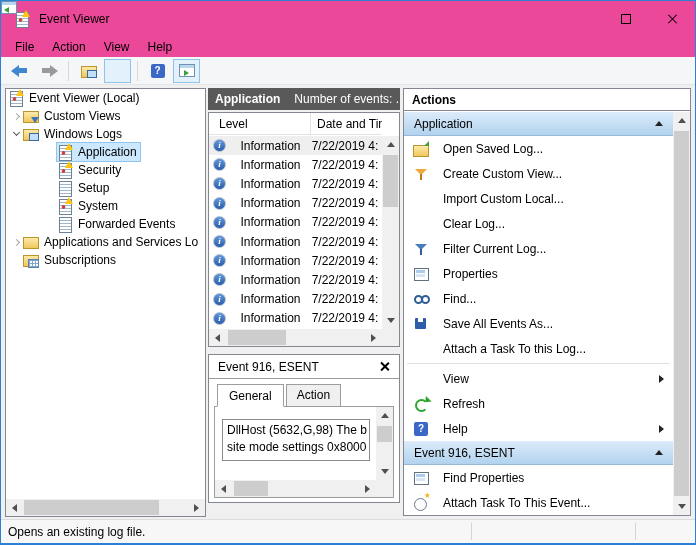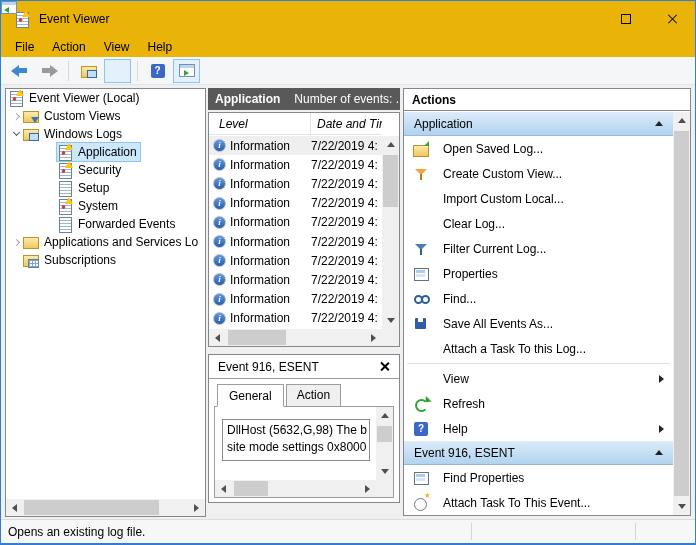--- a/index.html
+++ b/index.html
@@ -1,18 +1,18 @@
 <!DOCTYPE html>
 <html><head>
 <meta charset="utf-8">
 <style>
 * { box-sizing:border-box; margin:0; padding:0; }
 html,body { width:696px; height:545px; }
 body { font-family:"Liberation Sans",sans-serif; font-size:12px; color:#000; background:#fff; position:relative; overflow:hidden; }
-.win { position:absolute; inset:0; border:1px solid #2b7fd4; border-bottom-width:2px; background:#eab308; }
+.win { position:absolute; inset:0; border:1px solid #2b7fd4; border-bottom-width:2px; background:#ec4899;text-align:center; }
 
 
 .titlebar { height:35px; display:flex; align-items:center; padding-left:13px; }
 .title-text { margin-left:9px; }
 .win-controls { margin-left:auto; display:flex; height:100%; }
 .wc { width:46px; display:flex; align-items:center; justify-content:center; }
 .wc-max i { display:block; width:10px; height:10px; border:1px solid #000; }
 .wc-x { position:relative; width:12px; height:12px; display:block; }
 .wc-x::before,.wc-x::after { content:""; position:absolute; left:5.5px; top:0; width:1px; height:12px; background:#000; }
 .wc-x::before { transform:rotate(45deg); } .wc-x::after { transform:rotate(-45deg); }
@@ -66,21 +66,21 @@
 
 .tree { position:absolute; top:0; left:0; right:0; bottom:17px; overflow:hidden; }
 .trow { height:18px; display:flex; align-items:center; white-space:nowrap; }
 .chev { width:14px; display:flex; justify-content:center; flex:none; }
 .chev i { width:5px; height:5px; border-right:1px solid #a6a6a6; border-bottom:1px solid #a6a6a6; transform:rotate(-45deg); }
 .chev.open i { border-color:#555; transform:rotate(45deg); margin-top:-3px; }
 .trow .ig { margin-right:5px; }
 .sel { display:flex; align-items:center; height:18px; background:#cce8ff; outline:1px solid #8fc6f0; padding-right:3px; }
 
 
-.thead { height:22px; display:flex; border-bottom:1px solid #e3e3e3; margin-right:17px;font-style:italic; }
+.thead { height:22px; display:flex; border-bottom:1px solid #e3e3e3; margin-right:17px; }
 .th-level { width:102px; padding-left:10px; display:flex; align-items:center; border-right:1px solid #e3e3e3; }
 .th-date { flex:1; padding-left:6px; display:flex; align-items:center; overflow:hidden; white-space:nowrap; }
 .tbody { position:absolute; top:23px; left:0; right:17px; bottom:17px; overflow:hidden; }
 .erow { height:19.2px; display:flex; align-items:center; white-space:nowrap; }
 .erow.hl0 { background:#efefef; }
 .erow .ico-info { margin:0 4px; }
 .e-level { width:81px; overflow:hidden; }
 .e-date { width:68px; overflow:hidden; flex:none; }
 
 

